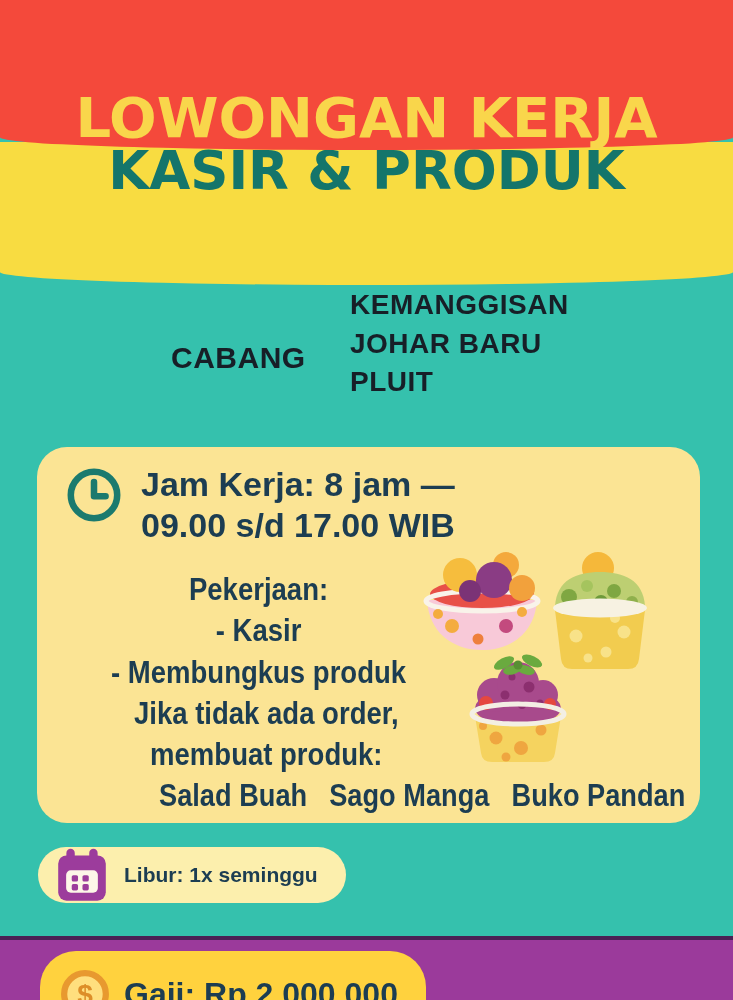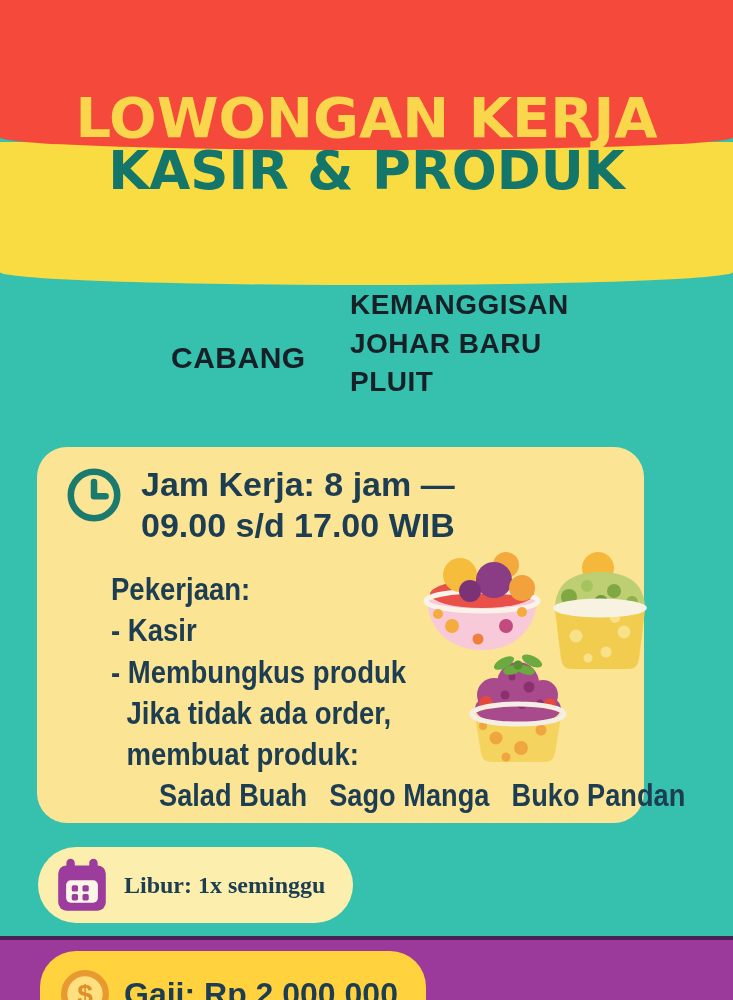--- a/index.html
+++ b/index.html
@@ -25,33 +25,33 @@
   .band-teal{position:absolute;left:0;top:272px;width:733px;height:664px;background:var(--band-teal);z-index:2;}
   .band-purple{position:absolute;left:0;top:936px;width:733px;height:64px;background:var(--band-purple);
     border-top:4px solid var(--divider-dark);z-index:2;}
 
   
   .branches-label{position:absolute;left:171px;top:69px;font-size:30px;font-weight:bold;color:var(--text-dark);letter-spacing:.5px;}
   .branch-list{position:absolute;left:350px;top:14px;width:300px;list-style:none;text-align:left;}
   .branch-list li{font-size:28px;font-weight:bold;color:var(--text-dark);line-height:38.5px;letter-spacing:.5px;}
 
   
-  .work-card{position:absolute;left:37px;top:175px;width:607px;height:376px;background:var(--card-cream);border-radius:30px;}
+  .work-card{position:absolute;left:37px;top:175px;width:663px;height:376px;background:var(--card-cream);border-radius:30px;text-align:center;}
   .clock{position:absolute;left:28px;top:19px;}
   .hours{position:absolute;left:104px;top:17px;font-size:34px;line-height:41px;font-weight:bold;color:var(--text-navy);white-space:nowrap;}
   .jobs{position:absolute;left:74px;top:122px;font-size:32px;line-height:41.3px;font-weight:bold;color:var(--text-navy);
     transform:scaleX(0.86);transform-origin:0 0;white-space:nowrap;}
   .jobs .indent{padding-left:18px;}
   .products{position:absolute;left:122px;top:330px;display:flex;gap:26px;font-size:32px;font-weight:bold;color:var(--text-navy);
     transform:scaleX(0.85);transform-origin:0 50%;white-space:nowrap;}
   .cups{position:absolute;left:373px;top:99px;}
 
   
   .pill{position:absolute;display:inline-flex;align-items:center;gap:14px;font-weight:bold;color:var(--text-navy);white-space:nowrap;}
-  .pill-dayoff{left:38px;top:575px;height:76px;background:var(--pill-cream);border-radius:38px;padding:0 28px 0 16px;font-size:24px;font-family:Liberation Serif, serif;}
+  .pill-dayoff{left:38px;top:575px;height:56px;background:var(--pill-cream);border-radius:38px;padding:0 28px 0 16px;font-size:21px;}
   .pill-salary{left:40px;top:11px;height:86px;background:var(--pill-yellow);border-radius:36px;padding:0 28px 0 20px;font-size:32px;}
 </style>
 </head>
 <body>
 
 <div class="poster">
 
   <header class="band-red">
     <h1>LOWONGAN KERJA</h1>
   </header>

